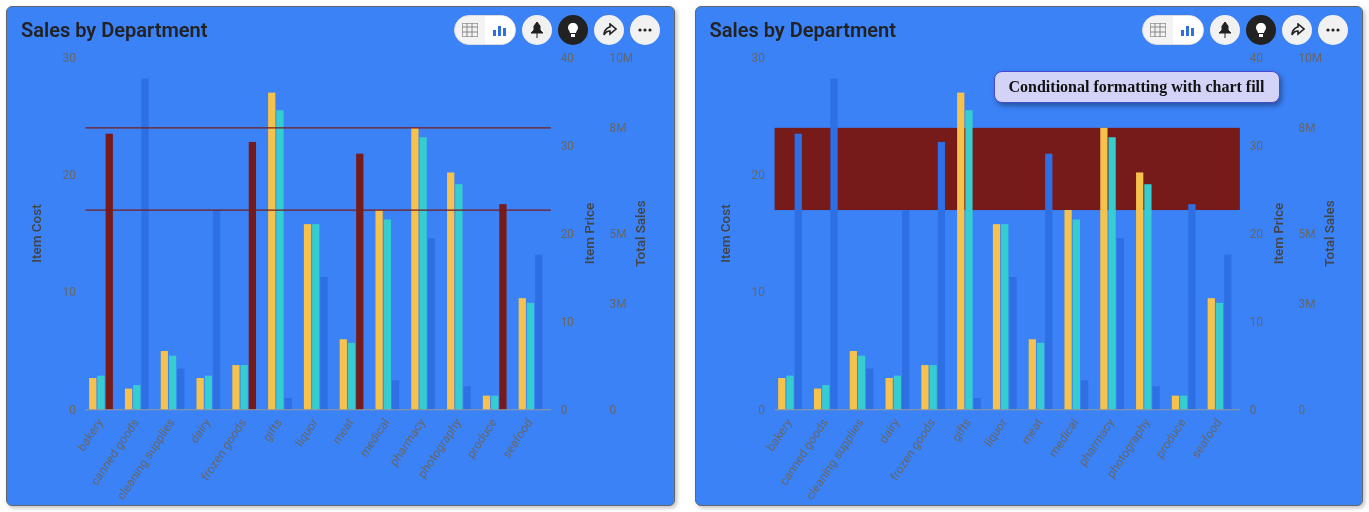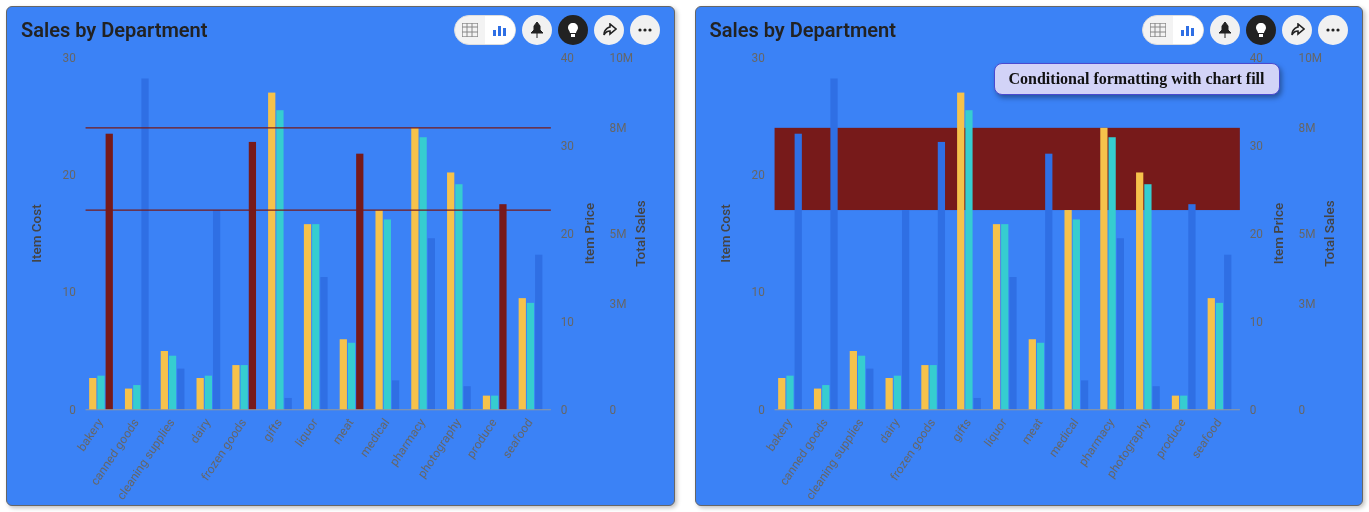--- a/index.html
+++ b/index.html
@@ -187,21 +187,21 @@
         <button class="tb-btn">
           <svg width="16" height="6">
               <circle cx="3" cy="3" r="1.6" fill="#222"></circle>
               <circle cx="8" cy="3" r="1.6" fill="#222"></circle>
               <circle cx="13" cy="3" r="1.6" fill="#222"></circle>
             </svg>
         </button>
       </div>
     </div>
     <div class="chart-wrap">
-      <div class="callout" style="left:288px;top:16px;">Conditional formatting with chart fill</div>
+      <div class="callout" style="left:288px;top:24px;">Conditional formatting with chart fill</div>
       <svg class="chart" viewBox="0 0 660 440" preserveAspectRatio="none">
           <rect x="70" y="78" width="475" height="79.33333333333334" fill="#771a1a"></rect>
           <text x="60" y="354" text-anchor="end" font-size="12" fill="#666">0</text>
           <text x="60" y="240.66666666666669" text-anchor="end" font-size="12" fill="#666">10</text>
           <text x="60" y="127.33333333333334" text-anchor="end" font-size="12" fill="#666">20</text>
           <text x="60" y="14" text-anchor="end" font-size="12" fill="#666">30</text>
           <text x="555" y="354" text-anchor="start" font-size="12" fill="#666">0</text>
           <text x="555" y="269" text-anchor="start" font-size="12" fill="#666">10</text>
           <text x="555" y="184" text-anchor="start" font-size="12" fill="#666">20</text>
           <text x="555" y="99" text-anchor="start" font-size="12" fill="#666">30</text>

